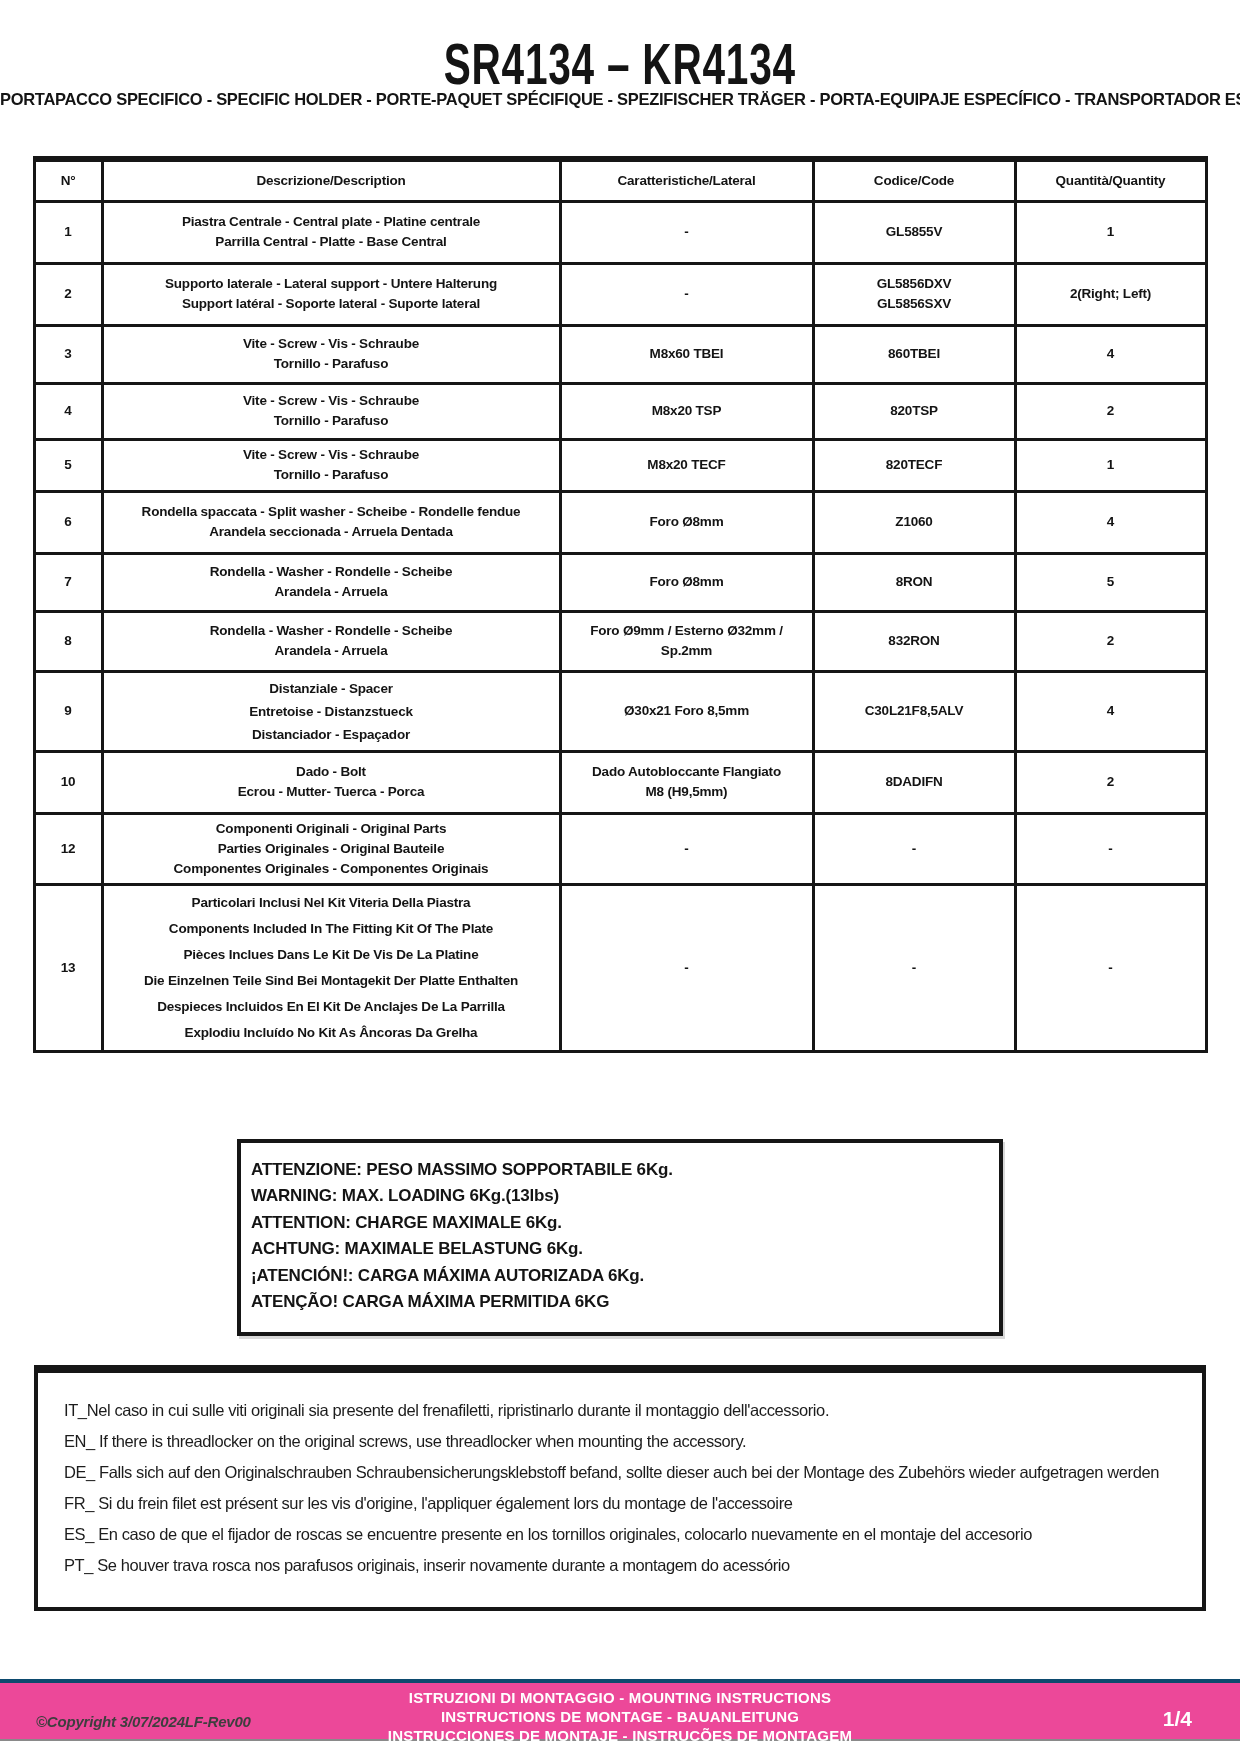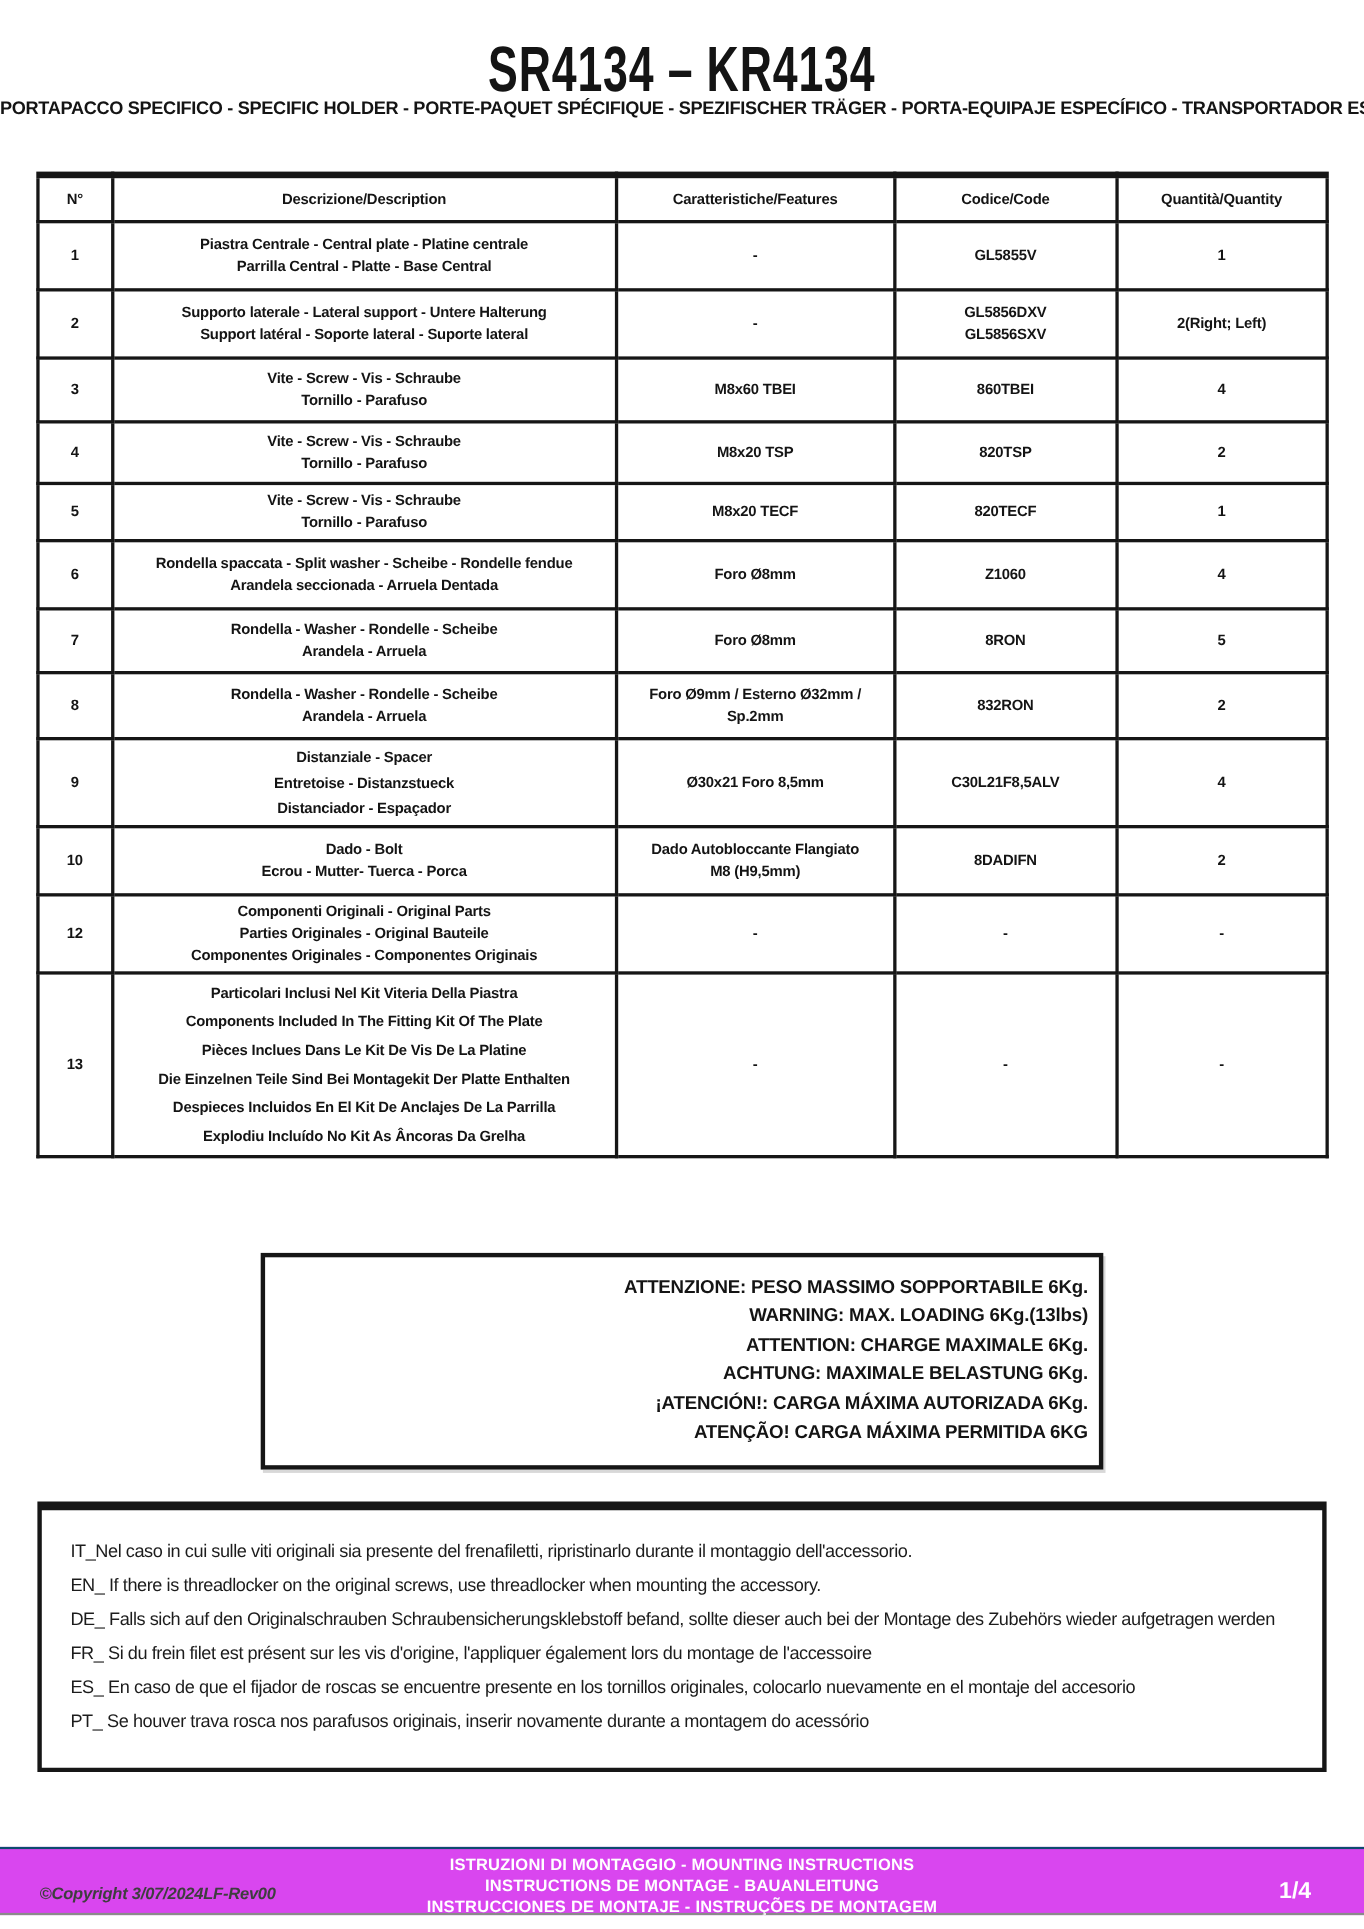--- a/index.html
+++ b/index.html
@@ -66,43 +66,43 @@
   tbody tr:nth-child(11) { height:68px; }
   tbody tr:nth-child(12) { height:102px; }
   tbody tr:nth-child(13) { height:122px; }
   tbody tr:nth-child(9)  td.c-desc { line-height:23px; }
   tbody tr:nth-child(12) td.c-desc { line-height:26px; }
 
   
   .max-load-box {
     width:766px; margin:86px auto 0;
     border:4px solid #161616;
-    text-align:right;
+    text-align:left;
     padding:14px 10px 16px;
     font-weight:bold; font-size:17px; line-height:26.5px;
     white-space:pre-line; letter-spacing:-0.2px;
     box-shadow:2px 3px 0 #d8d8d8;
   }
 
   
   .note-box {
     width:1172px; margin:29px auto 0;
     border:4px solid #161616; border-top:8px solid #161616;
     padding:22px 26px 26px;
     font-size:16.5px; font-weight:normal; line-height:31px;
     white-space:pre-line; letter-spacing:-0.4px;
     color:#1c1c1c;
   }
 
   
   .footer {
     position:absolute; left:0; top:1679px;
     width:1240px; height:62px;
-    background:#d946ef;
-    border-top:2px solid #0c4a6e;
+    background:#ec4899;
+    border-top:4px solid #0c4a6e;
     border-bottom:2px solid #8a8a8a;
   }
   .footer-center {
     position:absolute; left:0; right:0; top:5px;
     text-align:center;
     color:#ffffff; font-weight:bold;
     font-size:15px; line-height:19px;
     white-space:pre-line; letter-spacing:0.2px;
   }
   .footer-copyright {
@@ -133,21 +133,21 @@
       <col class="c1">
         <col class="c2">
         <col class="c3">
         <col class="c4">
         <col class="c5">
     </colgroup>
     <thead>
       <tr>
         <th>N°</th>
         <th>Descrizione/Description</th>
-        <th>Caratteristiche/Features</th>
+        <th>Caratteristiche/Lateral</th>
         <th>Codice/Code</th>
         <th>Quantità/Quantity</th>
       </tr>
     </thead>
     <tbody>
       <tr>
         <td class="c-no">1</td>
         <td class="c-desc">Piastra Centrale - Central plate - Platine centrale
 Parrilla Central - Platte - Base Central</td>
         <td class="c-feat">-</td>

